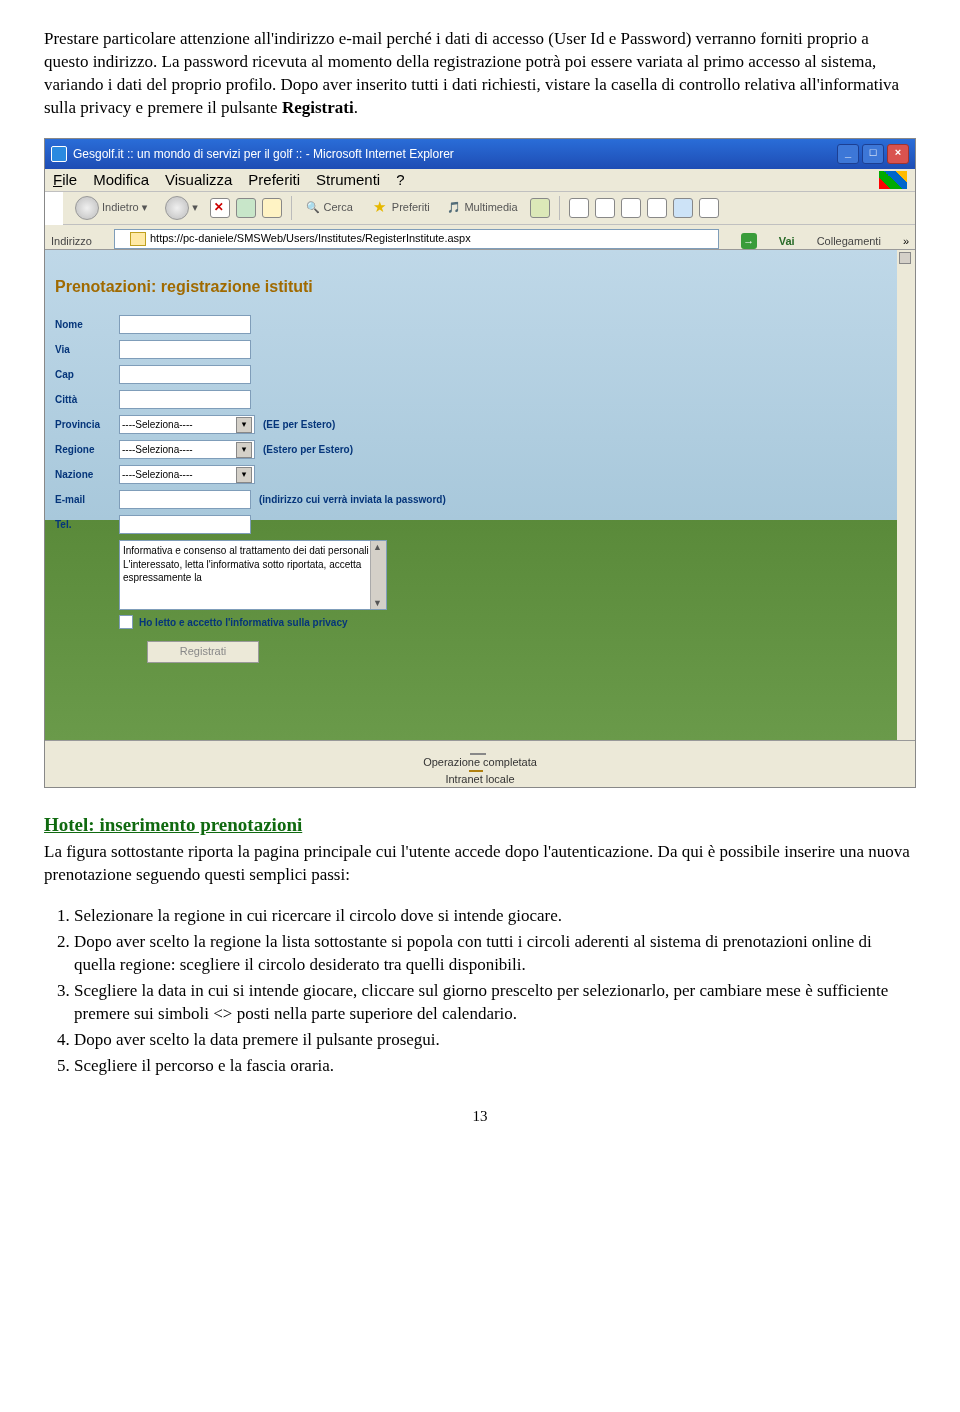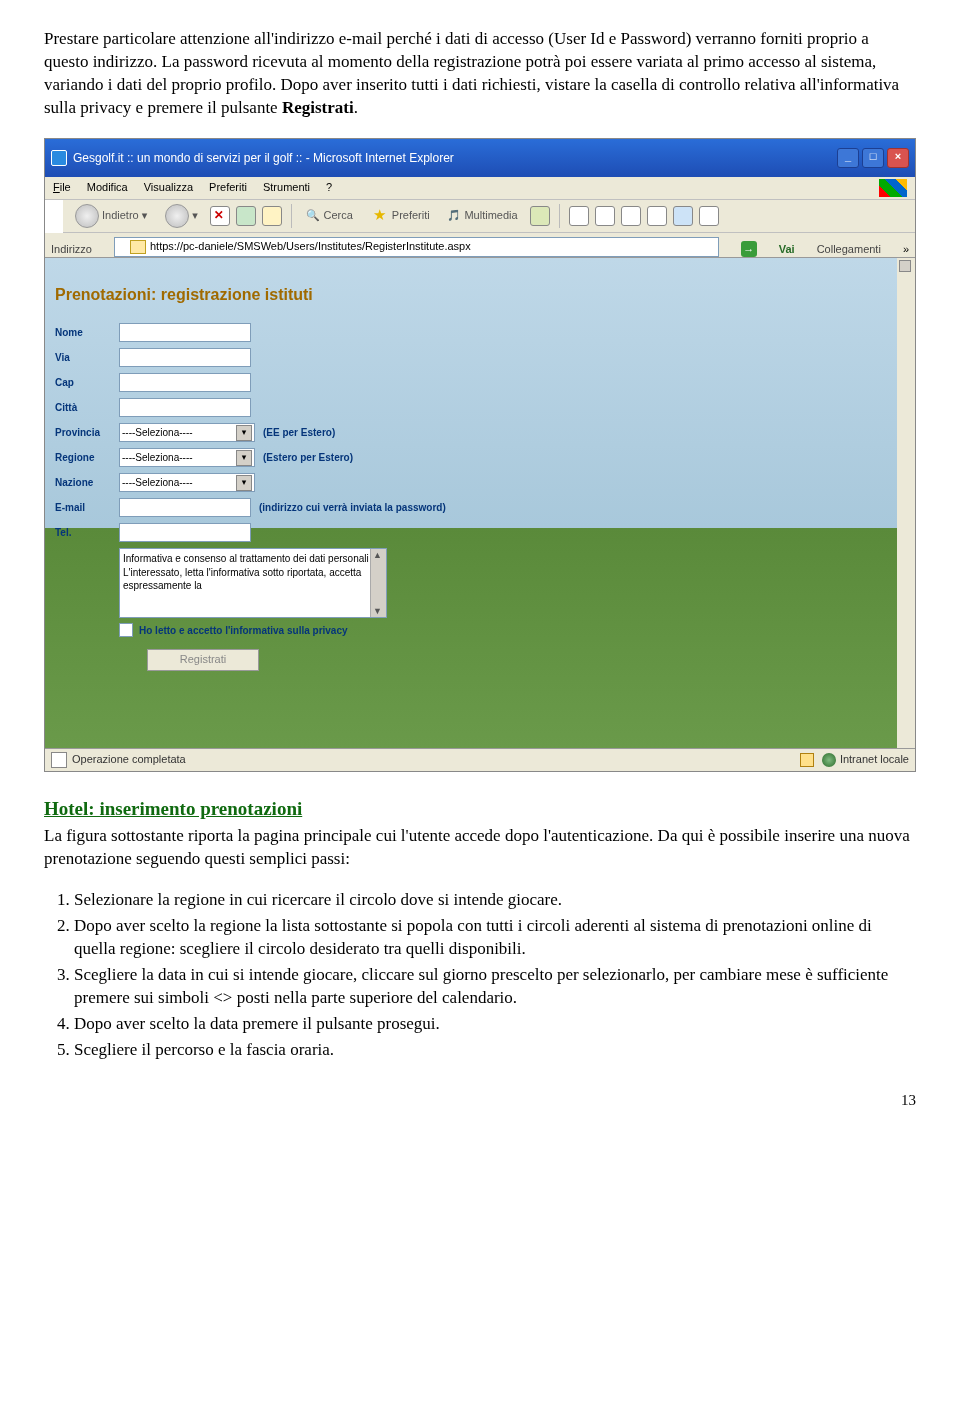--- a/index.html
+++ b/index.html
@@ -1,32 +1,32 @@
 <!DOCTYPE html>
 <html><head>
 <meta charset="utf-8">
 <style>
   body{font-family:"Times New Roman",serif;font-size:17px;color:#000;margin:28px 44px;line-height:1.35;}
   .para{margin-bottom:18px;}
   .bold{font-weight:bold;}
   .sect-title{color:#106a10;text-decoration:underline;font-weight:bold;font-size:19px;margin-bottom:4px;}
   ol.steps{margin:8px 0 0 0;padding-left:30px;}
   ol.steps li{margin-bottom:3px;}
-  .page-num{text-align:right;font-size:15px;margin-top:28px;}
+  .page-num{text-align:center;font-size:15px;margin-top:28px;}
 
   
   .shot{border:1px solid #888;margin:8px 0 24px 0;font-family:Tahoma,Arial,sans-serif;font-size:11px;color:#000;}
-  .xp-titlebar{background:linear-gradient(#2a6dd8,#1e4db4);color:#fff;height:38px;display:flex;align-items:center;padding:0 6px;}
+  .xp-titlebar{background:linear-gradient(#2a6dd8,#1e4db4);color:#fff;height:30px;display:flex;align-items:center;padding:0 6px;}
   .xp-titlebar .ie-ico{width:14px;height:14px;background:#2a8ae0;border:1px solid #fff;border-radius:2px;margin-right:6px;}
   .xp-titlebar .title-txt{flex:1;font-size:12px;}
   .xp-titlebar .win-btns{display:flex;gap:3px;}
   .xp-titlebar .win-btn{width:20px;height:18px;background:#3d77d7;border:1px solid #1c3f92;border-radius:3px;color:#fff;text-align:center;line-height:15px;font-weight:bold;font-size:11px;}
   .xp-titlebar .win-close{background:#d9534f;border-color:#a03330;}
   .menubar{background:#ece9d8;height:22px;display:flex;align-items:center;padding:0 8px;gap:16px;border-bottom:1px solid #c0c0c0;}
-  .menubar span{font-size:11px;}
+  .menubar span{font-size:15px;}
   .menubar span u{text-decoration:underline;}
   .menubar .xp-flag{margin-left:auto;width:28px;height:18px;background:linear-gradient(45deg,#f00 0 25%,#0a0 0 50%,#06c 0 75%,#fb0 0);}
   .toolbar{background:#ece9d8;height:32px;display:flex;align-items:center;padding:0 6px;gap:6px;border-bottom:1px solid #c0c0c0;margin-left:18px;}
   .tbtn{display:inline-flex;align-items:center;gap:3px;padding:2px 6px;font-size:11px;color:#555;}
   .tbtn .circ{width:22px;height:22px;border-radius:50%;display:inline-block;}
   .circ-grey{background:radial-gradient(#f0f0f0,#bcbcbc);border:1px solid #999;}
   .mini-ico{width:18px;height:18px;border-radius:3px;display:inline-block;border:1px solid #888;background:#fff;position:relative;}
   .red-x::after{content:"✕";color:#cc0000;font-size:12px;position:absolute;left:3px;top:0px;font-weight:bold;}
   .mini-green{background:#c8e6c9;}
   .mini-home{background:#fff3c4;}
@@ -50,21 +50,21 @@
   .form-row .fselect{width:130px;height:17px;background:#fff;border:1px solid #7f9db9;display:flex;align-items:center;justify-content:space-between;padding:0 2px;font-size:10px;}
   .fselect .arrow{width:14px;height:14px;background:#d4d0c8;border:1px solid #888;text-align:center;line-height:12px;font-size:9px;}
   .form-row .hint{color:#05357a;font-weight:bold;font-size:10px;margin-left:8px;text-align:right;}
   .info-box{margin-left:64px;width:260px;height:62px;background:#fff;border:1px solid #7f9db9;font-family:Verdana,Arial,sans-serif;font-size:10px;padding:3px;overflow:hidden;position:relative;}
   .info-box .sbar{position:absolute;right:0;top:0;bottom:0;width:15px;background:#d4d0c8;border-left:1px solid #aaa;}
   .info-box .sbar::before{content:"▲";position:absolute;top:0;left:2px;font-size:9px;color:#555;}
   .info-box .sbar::after{content:"▼";position:absolute;bottom:0;left:2px;font-size:9px;color:#555;}
   .chk-row{margin-left:64px;margin-top:5px;display:flex;align-items:center;gap:6px;color:#05357a;font-weight:bold;font-size:10px;font-family:Verdana,Arial,sans-serif;}
   .chk-row .chk{width:12px;height:12px;border:1px solid #7f9db9;background:#fff;}
   .reg-btn{margin-left:92px;margin-top:12px;width:110px;height:20px;background:#ece9d8;border:1px solid #999;color:#888;text-align:center;font-size:11px;line-height:18px;font-family:Tahoma,sans-serif;}
-  .statusbar{background:#ece9d8;height:22px;border-top:1px solid #999;display:flex;align-items:center;padding:0 6px;font-size:11px;color:#333;}
+  .statusbar{background:#ece9d8;height:22px;border-top:1px solid #999;display:flex;align-items:center;padding:12px 6px;font-size:11px;color:#333;flex-direction:column;}
   .statusbar .s-ico{width:14px;height:14px;background:#fff;border:1px solid #888;margin-right:5px;}
   .statusbar .spacer{flex:1;}
   .statusbar .lock2{width:12px;height:12px;background:#ffe08a;border:1px solid #b08010;margin-right:8px;}
   .statusbar .zone-ico{width:14px;height:14px;background:radial-gradient(#7fba7f,#2a6a2a);border-radius:50%;margin-right:4px;}
 </style>
 </head>
 <body>
 
 <div class="para">
   <span>Prestare particolare attenzione all'indirizzo e-mail perché i dati di accesso (User Id e Password) verranno forniti proprio a questo indirizzo. La password ricevuta al momento della registrazione potrà poi essere variata al primo accesso al sistema, variando i dati del proprio profilo. Dopo aver inserito tutti i dati richiesti, vistare la casella di controllo relativa all'informativa sulla privacy e premere il pulsante </span><span class="bold">Registrati</span><span>.</span>

